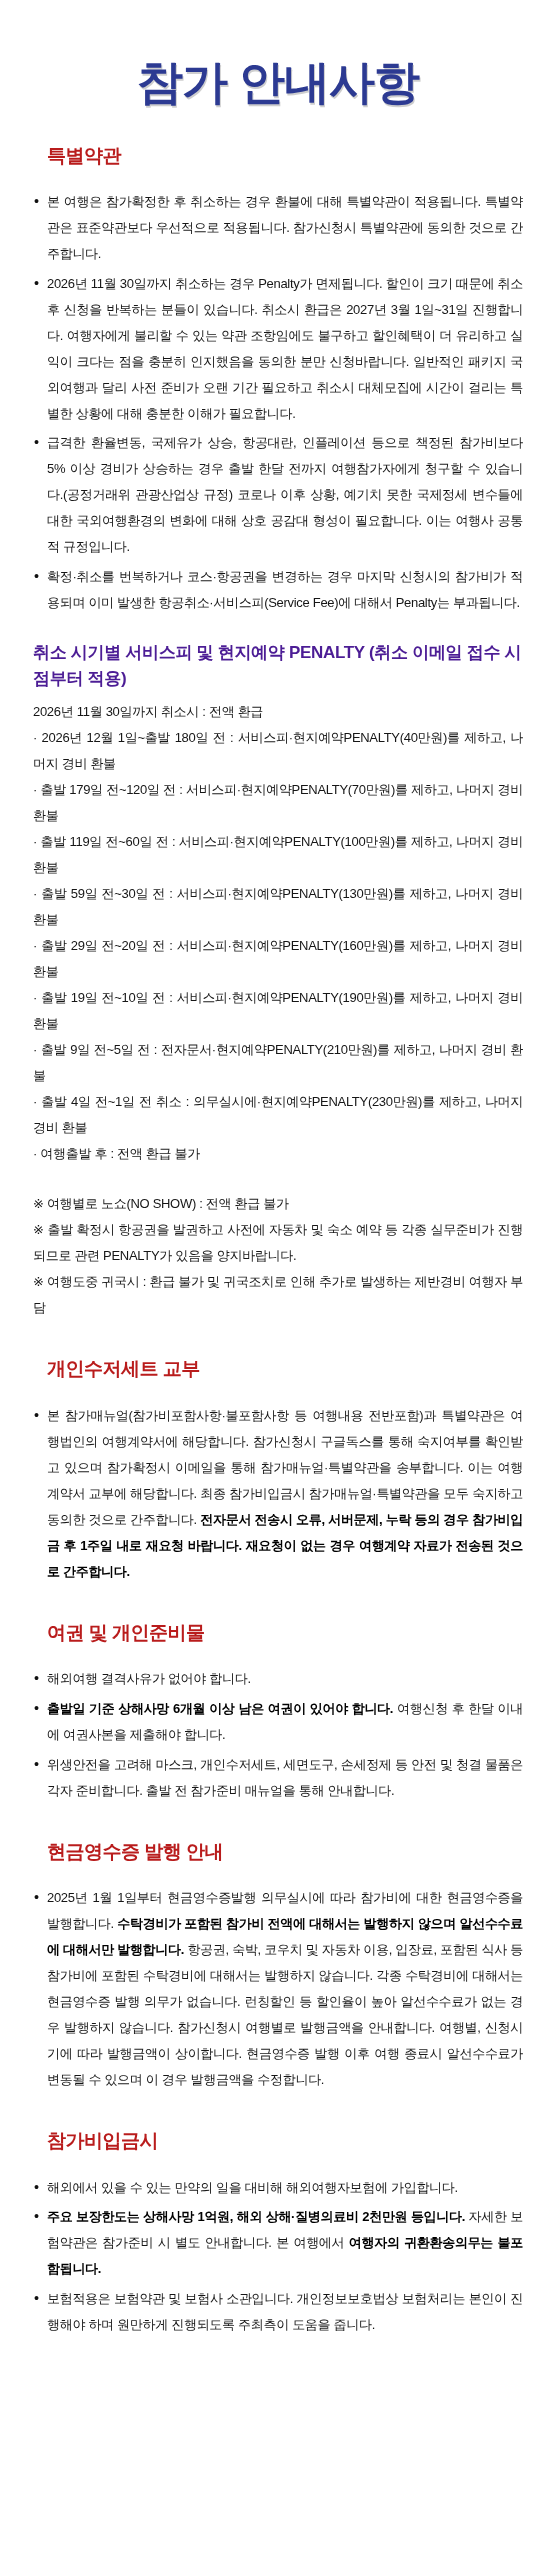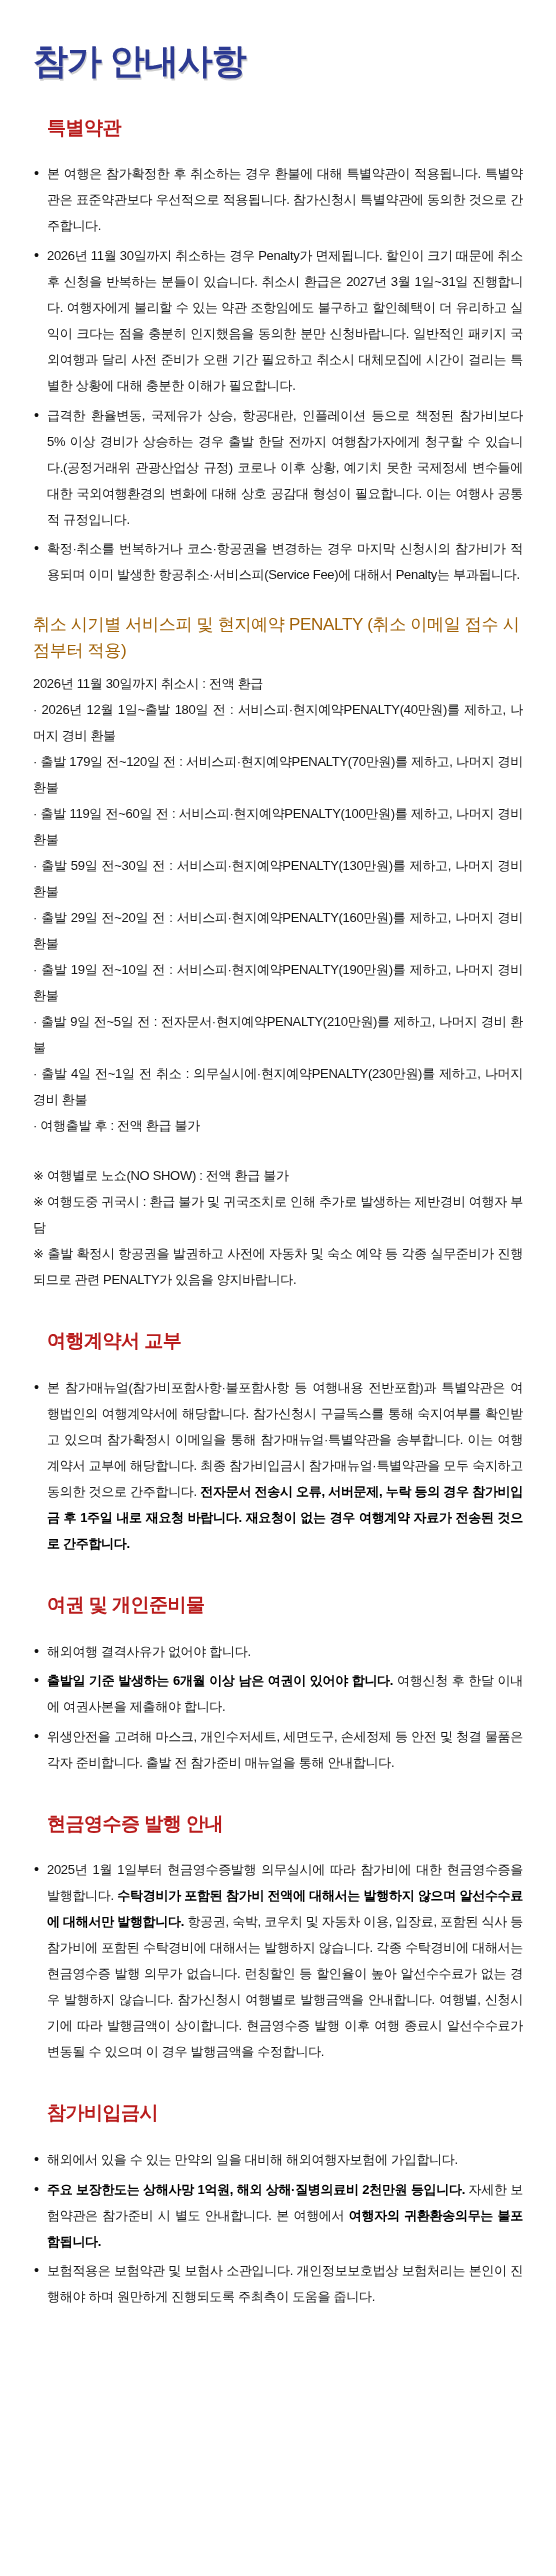--- a/index.html
+++ b/index.html
@@ -4,22 +4,22 @@
 <style>
   :root{ --accent:#2c3a92; --ink:#161616; }
   html,body{ margin:0; padding:0; background:#ffffff; }
   .page{
     width:556px; min-height:3586px; margin:0 auto;
     padding:42px 33px 36px; box-sizing:border-box;
     background:#ffffff; color:var(--ink);
     font-family:"Liberation Sans","DejaVu Sans",sans-serif;
   }
   .doc-title{
-    margin:0; text-align:left;
-    font-size:35px; line-height:1.08; font-weight:900; letter-spacing:-1px;
+    margin:16px; text-align:center;
+    font-size:46px; line-height:1.08; font-weight:900; letter-spacing:-1px;
     color:var(--accent);
     text-shadow:1px 1.5px 0 rgba(60,60,60,0.25);
   }
   .section-heading{
     margin:35px 0 20.6px 14px;
     font-size:19px; font-weight:700; color:#b91c1c; letter-spacing:-0.5px;
   }
   .txt{ font-size:13px; line-height:26px; text-align:justify; letter-spacing:-0.3px; }
   .b{ font-weight:700; color:#000; }
 
@@ -27,21 +27,21 @@
   ul.bullets > li{
     position:relative; padding-left:14px; margin:0 0 3.6px 0;
   }
   ul.bullets > li::before{
     content:"\2022"; position:absolute; left:1px; top:-1px;
     font-size:14.4px; color:#111;
   }
 
   .penalty-subheading{
     margin:24px 0 7.2px 0; font-size:17px; line-height:26px;
-    font-weight:400; color:#a16207; letter-spacing:-0.3px;
+    font-weight:700; color:#4c1d95; letter-spacing:-0.3px;
   }
   .penalty-line{ margin:0; }
   .penalty-notes{ margin-top:24px; }
 </style>
 </head>
 <body>
 
 <div class="page">
 
   <h1 class="doc-title">참가 안내사항</h1>
@@ -65,37 +65,37 @@
         <div class="penalty-line">· 출발 119일 전~60일 전 : 서비스피·현지예약PENALTY(100만원)를 제하고, 나머지 경비 환불</div>
         <div class="penalty-line">· 출발 59일 전~30일 전 : 서비스피·현지예약PENALTY(130만원)를 제하고, 나머지 경비 환불</div>
         <div class="penalty-line">· 출발 29일 전~20일 전 : 서비스피·현지예약PENALTY(160만원)를 제하고, 나머지 경비 환불</div>
         <div class="penalty-line">· 출발 19일 전~10일 전 : 서비스피·현지예약PENALTY(190만원)를 제하고, 나머지 경비 환불</div>
         <div class="penalty-line">· 출발 9일 전~5일 전 : 전자문서·현지예약PENALTY(210만원)를 제하고, 나머지 경비 환불</div>
         <div class="penalty-line">· 출발 4일 전~1일 전 취소 : 의무실시에·현지예약PENALTY(230만원)를 제하고, 나머지 경비 환불</div>
         <div class="penalty-line">· 여행출발 후 : 전액 환급 불가</div>
       </div>
     <div class="txt penalty-notes" id="penalty-notes">
         <div class="penalty-line">※ 여행별로 노쇼(NO SHOW) : 전액 환급 불가</div>
+        <div class="penalty-line">※ 출발 확정시 항공권을 발권하고 사전에 자동차 및 숙소 예약 등 각종 실무준비가 진행되므로 관련 PENALTY가 있음을 양지바랍니다.</div>
         <div class="penalty-line">※ 여행도중 귀국시 : 환급 불가 및 귀국조치로 인해 추가로 발생하는 제반경비 여행자 부담</div>
-        <div class="penalty-line">※ 출발 확정시 항공권을 발권하고 사전에 자동차 및 숙소 예약 등 각종 실무준비가 진행되므로 관련 PENALTY가 있음을 양지바랍니다.</div>
       </div>
   </section>
 
   <section>
-    <h2 class="section-heading">여행계약서 교부</h2>
+    <h2 class="section-heading">개인수저세트 교부</h2>
     <ul class="bullets txt" id="list-contract">
         <li><span>본 참가매뉴얼(참가비포함사항·불포함사항 등 여행내용 전반포함)과 특별약관은 여행법인의 여행계약서에 해당합니다. 참가신청시 구글독스를 통해 숙지여부를 확인받고 있으며 참가확정시 이메일을 통해 참가매뉴얼·특별약관을 송부합니다. 이는 여행계약서 교부에 해당합니다. 최종 참가비입금시 참가매뉴얼·특별약관을 모두 숙지하고 동의한 것으로 간주합니다. </span><span class="b">전자문서 전송시 오류, 서버문제, 누락 등의 경우 참가비입금 후 1주일 내로 재요청 바랍니다. 재요청이 없는 경우 여행계약 자료가 전송된 것으로 간주합니다.</span></li>
       </ul>
   </section>
 
   <section>
     <h2 class="section-heading">여권 및 개인준비물</h2>
     <ul class="bullets txt" id="list-passport">
         <li><span>해외여행 결격사유가 없어야 합니다.</span></li>
-        <li><span class="b">출발일 기준 발생하는 6개월 이상 남은 여권이 있어야 합니다.</span><span> 여행신청 후 한달 이내에 여권사본을 제출해야 합니다.</span></li>
+        <li><span class="b">출발일 기준 상해사망 6개월 이상 남은 여권이 있어야 합니다.</span><span> 여행신청 후 한달 이내에 여권사본을 제출해야 합니다.</span></li>
         <li><span>위생안전을 고려해 마스크, 개인수저세트, 세면도구, 손세정제 등 안전 및 청결 물품은 각자 준비합니다. 출발 전 참가준비 매뉴얼을 통해 안내합니다.</span></li>
       </ul>
   </section>
 
   <section>
     <h2 class="section-heading">현금영수증 발행 안내</h2>
     <ul class="bullets txt" id="list-cash-receipt">
         <li><span>2025년 1월 1일부터 현금영수증발행 의무실시에 따라 참가비에 대한 현금영수증을 발행합니다. </span><span class="b">수탁경비가 포함된 참가비 전액에 대해서는 발행하지 않으며 알선수수료에 대해서만 발행합니다.</span><span> 항공권, 숙박, 코우치 및 자동차 이용, 입장료, 포함된 식사 등 참가비에 포함된 수탁경비에 대해서는 발행하지 않습니다. 각종 수탁경비에 대해서는 현금영수증 발행 의무가 없습니다. 런칭할인 등 할인율이 높아 알선수수료가 없는 경우 발행하지 않습니다. 참가신청시 여행별로 발행금액을 안내합니다. 여행별, 신청시기에 따라 발행금액이 상이합니다. 현금영수증 발행 이후 여행 종료시 알선수수료가 변동될 수 있으며 이 경우 발행금액을 수정합니다.</span></li>
       </ul>
   </section>

